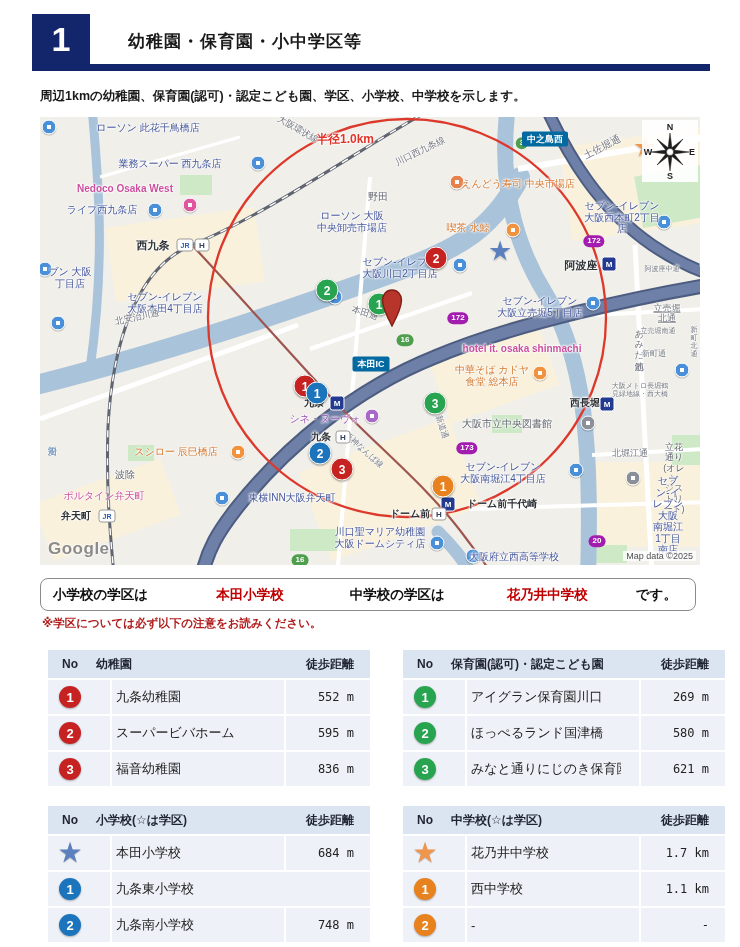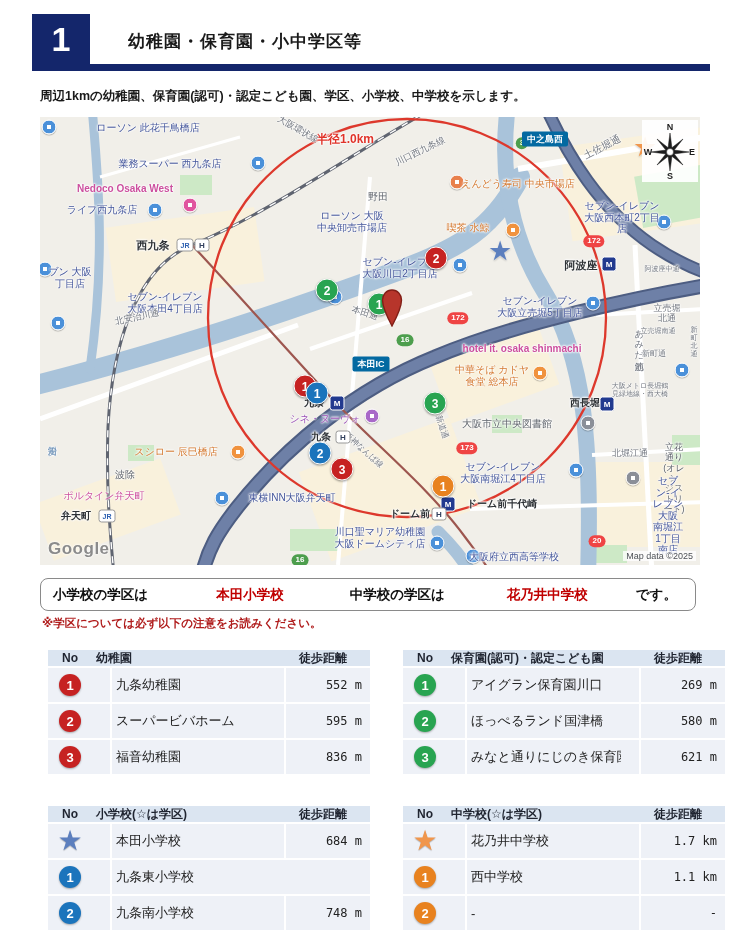--- a/index.html
+++ b/index.html
@@ -26,21 +26,21 @@
       color:#fff;font-size:12px;font-weight:bold;display:flex;align-items:center;justify-content:center;
       box-shadow:0 1px 2px rgba(0,0,0,.35);transform:translate(-50%,-50%);}
   .mk-red{background:#c62222}.mk-green{background:#28a451}.mk-blue{background:#1b74bc}.mk-orange{background:#e8821f}
   .mk-star{position:absolute;z-index:6;font-size:27px;line-height:1;transform:translate(-50%,-50%);
       text-shadow:0 0 2px #fff,0 1px 2px rgba(0,0,0,.3);}
   .star-blue{color:#5c7fbe}.star-orange{color:#f0964c}
   .poi{position:absolute;width:13px;height:13px;border-radius:50%;border:1.5px solid #fff;z-index:3;
       transform:translate(-50%,-50%);box-shadow:0 1px 1px rgba(0,0,0,.25);}
   .shield{position:absolute;z-index:3;transform:translate(-50%,-50%);color:#fff;font-size:8px;font-weight:bold;
       padding:1px 4px;border-radius:6px;line-height:1.2;}
-  .shield-blue{background:#ef4444}.shield-green{background:#4d9e4d}
+  .shield-blue{background:#a21caf}.shield-green{background:#4d9e4d}
   .sign{position:absolute;z-index:3;transform:translate(-50%,-50%);background:#0369a1;color:#fff;
       font-size:9px;font-weight:bold;padding:1px 5px;border-radius:2px;white-space:nowrap;}
   .st{position:absolute;z-index:5;transform:translate(-50%,-50%);display:flex;align-items:center;justify-content:center;
       font-weight:bold;border-radius:3px;}
   .st-metro{width:13px;height:13px;background:#223a8f;color:#fff;font-size:8px;border:1px solid #fff;}
   .st-jr{width:15px;height:11px;background:#fff;color:#2b5fb0;font-size:7px;border:1px solid #999;}
   .st-hanshin{width:13px;height:11px;background:#fff;color:#33415e;font-size:8px;border:1px solid #999;}
   .home-pin{position:absolute;z-index:7;transform:translate(-50%,-100%);}
   .compass{position:absolute;right:2px;top:3px;z-index:8;}
   .map-google{position:absolute;left:8px;bottom:6px;z-index:8;font-size:17px;font-weight:bold;color:#8b8b8b;
@@ -51,25 +51,25 @@
   
   .district-box{position:absolute;left:40px;top:578px;width:656px;height:33px;border:1px solid #8a8a8a;
       border-radius:8px;display:flex;align-items:center;font-size:13.5px;font-weight:bold;box-sizing:border-box;}
   .district-box .plain{color:#111;}
   .district-box .school{color:#c00000;}
   .d1{margin-left:12px}.d2{margin-left:68px}.d3{margin-left:66px}.d4{margin-left:62px}.d5{margin-left:48px}
   .note{position:absolute;left:42px;top:616px;font-size:11.5px;font-weight:bold;color:#b01c1c;}
 
   
   .tbl{position:absolute;width:322px;}
-  .t-head{display:flex;align-items:center;height:16px;background:#dbe5f1;font-size:12px;font-weight:bold;color:#1f2430;}
+  .t-head{display:flex;align-items:center;height:28px;background:#dbe5f1;font-size:12px;font-weight:bold;color:#1f2430;}
   .t-row{display:flex;align-items:center;height:34px;background:#eef1f7;margin-top:2px;font-size:13px;color:#222;}
   .c-no{width:44px;display:flex;align-items:center;justify-content:center;flex:none;}
   .c-nm{flex:1;padding-left:4px;overflow:hidden;white-space:nowrap;}
-  .c-ds{width:86px;flex:none;text-align:center;padding-right:8px;box-sizing:border-box;
+  .c-ds{width:86px;flex:none;text-align:right;padding-right:16px;box-sizing:border-box;
       font-family:"DejaVu Sans Mono",monospace;font-size:12px;}
   .t-row .c-ds,.t-row .c-nm{border-left:2px solid #fff;height:100%;display:flex;align-items:center;margin-left:18px;}
   .t-row .c-ds{justify-content:flex-end;}
   .t-head .c-ds{font-family:"Liberation Sans",sans-serif;font-size:12px;}
   .badge{width:22px;height:22px;border-radius:50%;color:#fff;font-size:13px;font-weight:bold;
       display:flex;align-items:center;justify-content:center;box-shadow:0 1px 2px rgba(0,0,0,.3);}
   .b-red{background:#c62222}.b-green{background:#28a451}.b-blue{background:#1b74bc}.b-orange{background:#e8821f}
   .badge-star{font-size:28px;line-height:1;font-weight:normal;text-shadow:0 1px 1px rgba(0,0,0,.25);}
 </style>
 </head>
@@ -154,21 +154,21 @@
         <div class="map-label c-road" style="font-size: 9px; transform: translate(-50%, -50%) rotate(30deg); position: absolute; left: 258px; top: 12px;">大阪環状線</div>
         <div class="map-label c-road" style="font-size: 9px; transform: translate(-50%, -50%) rotate(-26deg); position: absolute; left: 380px; top: 34px;">川口西九条線</div>
         <div class="map-label c-road" style="font-size: 10px; transform: translate(-50%, -50%) rotate(-27deg); position: absolute; left: 562px; top: 30px;">土佐堀通</div>
         <div class="map-label c-food" style="font-size: 10px; transform: translate(-50%, -50%); position: absolute; left: 478px; top: 67px;">えんどう寿司 中央市場店</div>
         <div class="map-label c-food" style="font-size: 10px; transform: translate(-50%, -50%); position: absolute; left: 428px; top: 111px;">喫茶 水鯨</div>
         <div class="map-label c-shop" style="font-size: 10px; transform: translate(-50%, -50%); position: absolute; left: 582px; top: 100px;">セブン-イレブン
 大阪西本町2丁目店</div>
         <div class="map-label c-station" style="font-size: 11px; transform: translate(-50%, -50%); position: absolute; left: 541px; top: 148px;">阿波座</div>
         <div class="map-label c-road" style="font-size: 7px; transform: translate(-50%, -50%); position: absolute; left: 622px; top: 152px;">阿波座中通</div>
         <div class="map-label c-road vert" style="font-size: 9px; transform: translate(-50%, -50%); position: absolute; left: 599px; top: 222px;">あみだ池筋</div>
-        <div class="map-label c-road" style="font-size: 9px; transform: translate(-50%, -50%); position: absolute; left: 627px; top: 196px;">立売堀北通</div>
+        <div class="map-label c-road" style="font-size: 9px; transform: translate(-50%, -50%); position: absolute; left: 627px; top: 196px; text-decoration: underline;">立売堀北通</div>
         <div class="map-label c-road" style="font-size: 7px; transform: translate(-50%, -50%); position: absolute; left: 618px; top: 214px;">立売堀南通</div>
         <div class="map-label c-road" style="font-size: 7px; transform: translate(-50%, -50%); position: absolute; left: 654px; top: 225px;">新町北通</div>
         <div class="map-label c-road" style="font-size: 8px; transform: translate(-50%, -50%); position: absolute; left: 614px; top: 237px;">新町通</div>
         <div class="map-label c-shop" style="font-size: 10px; transform: translate(-50%, -50%); position: absolute; left: 500px; top: 189px;">セブン-イレブン
 大阪立売堀5丁目店</div>
         <div class="map-label c-pink" style="font-size: 10px; font-weight: bold; transform: translate(-50%, -50%); position: absolute; left: 482px; top: 232px;">hotel it. osaka shinmachi</div>
         <div class="map-label c-food" style="font-size: 10px; transform: translate(-50%, -50%); position: absolute; left: 452px; top: 258px;">中華そば カドヤ
 食堂 総本店</div>
         <div class="map-label c-road" style="font-size: 9px; transform: translate(-50%, -50%) rotate(18deg); position: absolute; left: 325px; top: 196px;">本田通</div>
         <div class="map-label c-road" style="font-size: 9px; transform: translate(-50%, -50%) rotate(-12deg); position: absolute; left: 97px; top: 200px;">北安治川通</div>

